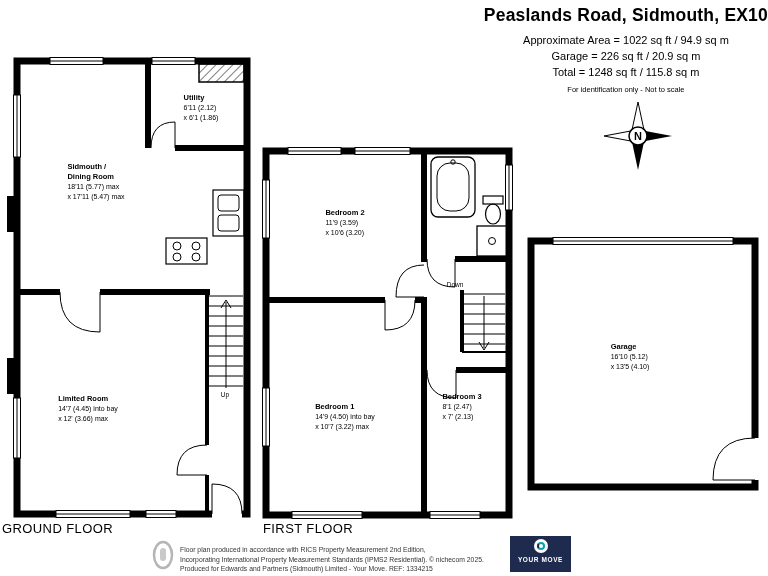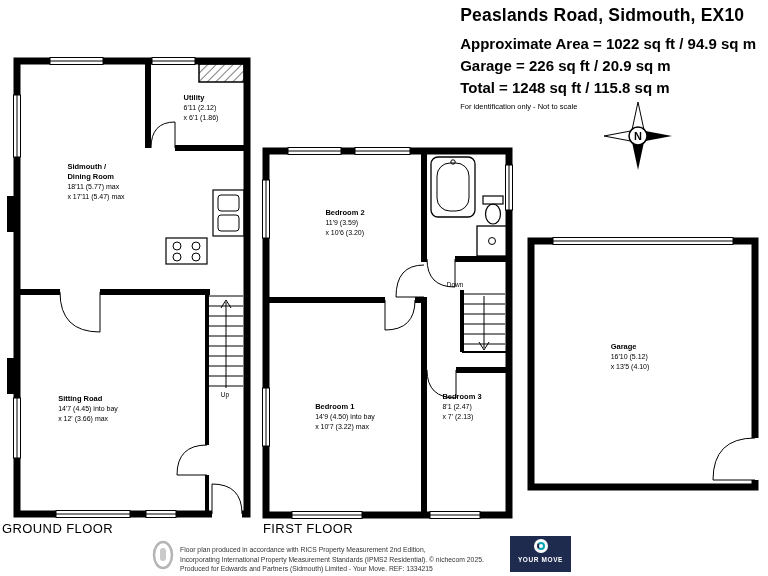--- a/index.html
+++ b/index.html
@@ -1,22 +1,22 @@
 <!DOCTYPE html>
 <html><head>
 <meta charset="utf-8">
 <style>
   html,body{margin:0;padding:0;background:#fff;}
   body{font-family:"Liberation Sans","DejaVu Sans",sans-serif;color:#000;}
   .canvas{position:relative;width:768px;height:576px;background:#fff;overflow:hidden;}
   svg.plan{position:absolute;left:0;top:0;}
 
-  .header{position:absolute;top:5px;right:12px;text-align:left;}
+  .header{position:absolute;top:5px;right:0;text-align:center;}
   .title{font-size:17.5px;font-weight:bold;letter-spacing:0.2px;margin-bottom:7px;}
-  .area{font-size:15px;font-weight:bold;line-height:1.45;}
+  .area{font-size:11px;font-weight:normal;line-height:1.45;}
   .disclaimer{font-size:7.5px;margin-top:4px;}
 
   .room-label{position:absolute;transform:translate(-50%,-50%);text-align:left;white-space:nowrap;line-height:1.35;}
   .rname{font-weight:bold;font-size:7.5px;}
   .rdim{font-size:7px;}
 
   .floor-label{position:absolute;font-size:13px;font-weight:normal;letter-spacing:0.4px;}
   .tiny-label{position:absolute;transform:translate(-50%,-50%);font-size:6.5px;}
 
   .footer-text{position:absolute;left:180px;top:545px;font-size:6.8px;line-height:1.4;color:#333;}
@@ -216,21 +216,21 @@
   </div>
 
   <div class="room-label" style="left:96px;top:182px">
     <div class="rname">Sidmouth /</div>
     <div class="rname">Dining Room</div>
     <div class="rdim">18'11 (5.77) max</div>
     <div class="rdim">x 17'11 (5.47) max</div>
   </div>
 
   <div class="room-label" style="left:88px;top:408px">
-    <div class="rname">Sitting Road</div>
+    <div class="rname">Limited Room</div>
     <div class="rdim">14'7 (4.45) into bay</div>
     <div class="rdim">x 12' (3.66) max</div>
   </div>
 
   <div class="room-label" style="left:345px;top:222px">
     <div class="rname">Bedroom 2</div>
     <div class="rdim">11'9 (3.59)</div>
     <div class="rdim">x 10'6 (3.20)</div>
   </div>
 

